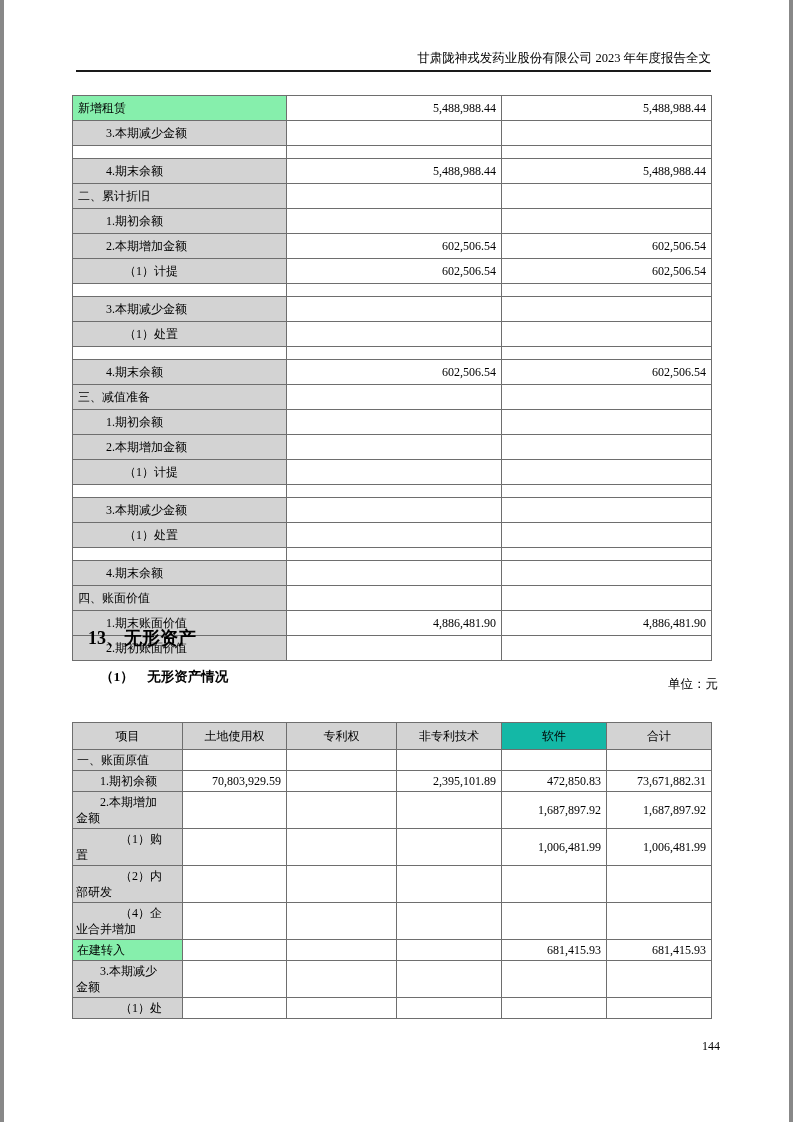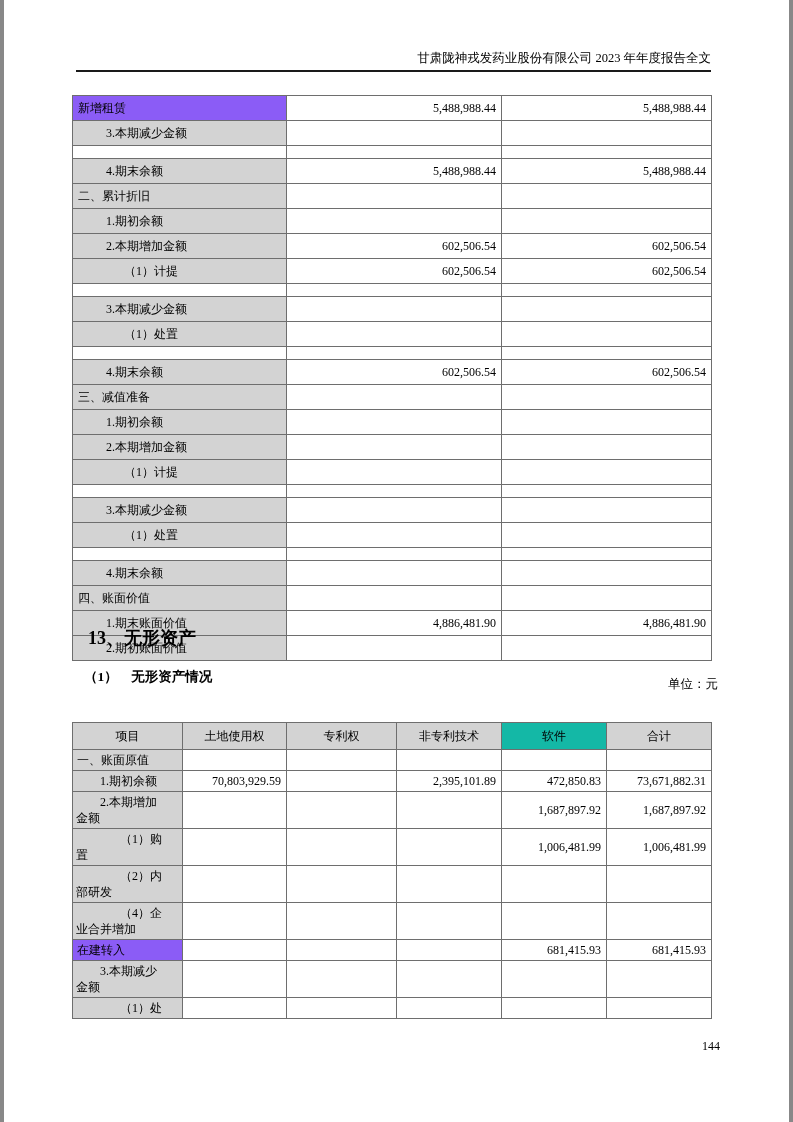--- a/index.html
+++ b/index.html
@@ -34,34 +34,34 @@
   .t1 td{height:22px;}
   .t1 tr.spacer td{height:10px;}
   .t2 td{height:16px;line-height:16px;padding-top:2px;padding-bottom:2px;}
   .t2 th{height:26px;background:#d3d3d3;text-align:center;padding:0 2px;}
   .t2 th.white{background:#14b8a6;}
   .lbl{
     background:#d3d3d3;text-align:left;
     padding-left:3px;padding-right:3px;
     white-space:pre-line;
   }
-  .lbl.white{background:#8b5cf6;margin-top:48px;}
+  .lbl.white{background:#86efac;margin-top:48px;}
   .val{background:#ffffff;text-align:right;padding-left:4px;padding-right:5px;}
   .t1 .ind0{text-indent:2px;}
   .t1 .ind1{text-indent:30px;}
   .t1 .ind2{text-indent:48px;}
   .t2 .ind0{text-indent:1px;}
   .t2 .ind1{text-indent:24px;}
   .t2 .ind2{text-indent:44px;margin-top:24px;}
   .sec-heading{
     position:absolute;top:626px;left:84px;
     font-size:18px;font-weight:bold;
   }
   .sub-heading{
-    position:absolute;top:668px;left:80px;
+    position:absolute;top:668px;left:96px;
     font-size:13.5px;font-weight:bold;
   }
   .unit-label{
     position:absolute;top:676px;left:68px;width:646px;
     text-align:right;font-size:12.5px;
   }
   .page-number{
     position:absolute;top:1039px;left:68px;width:648px;
     text-align:right;font-size:12px;
   }

